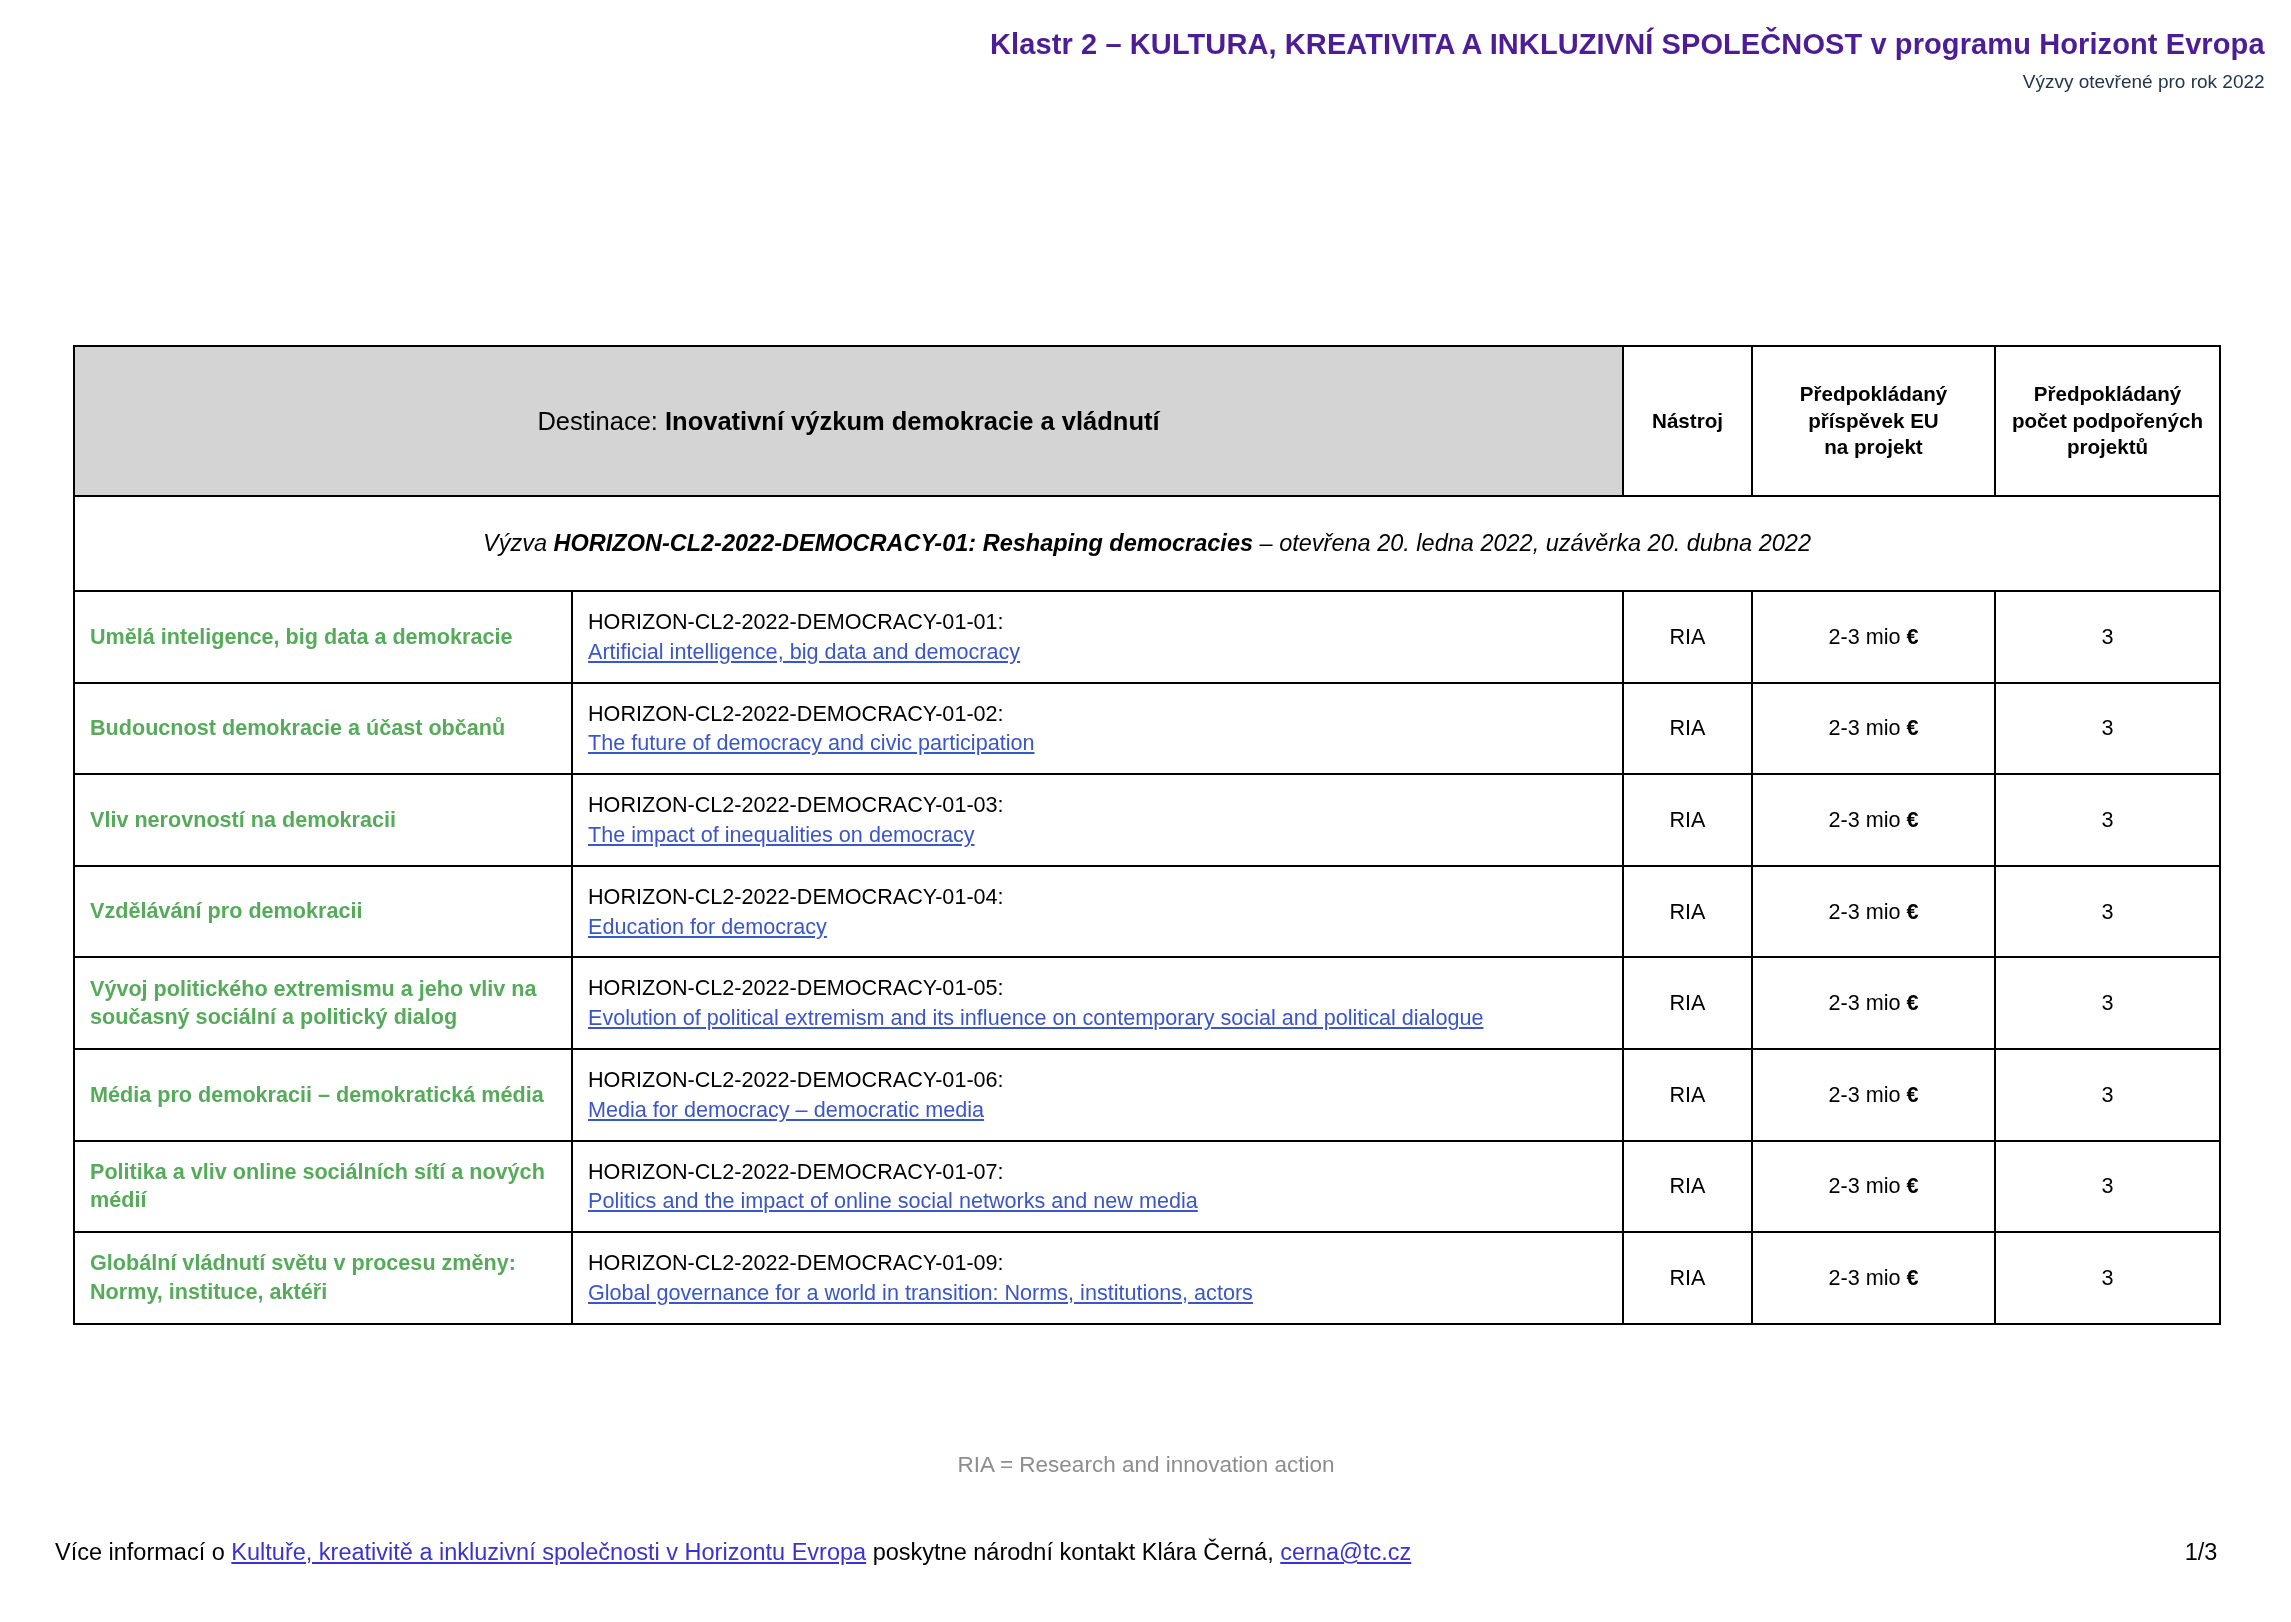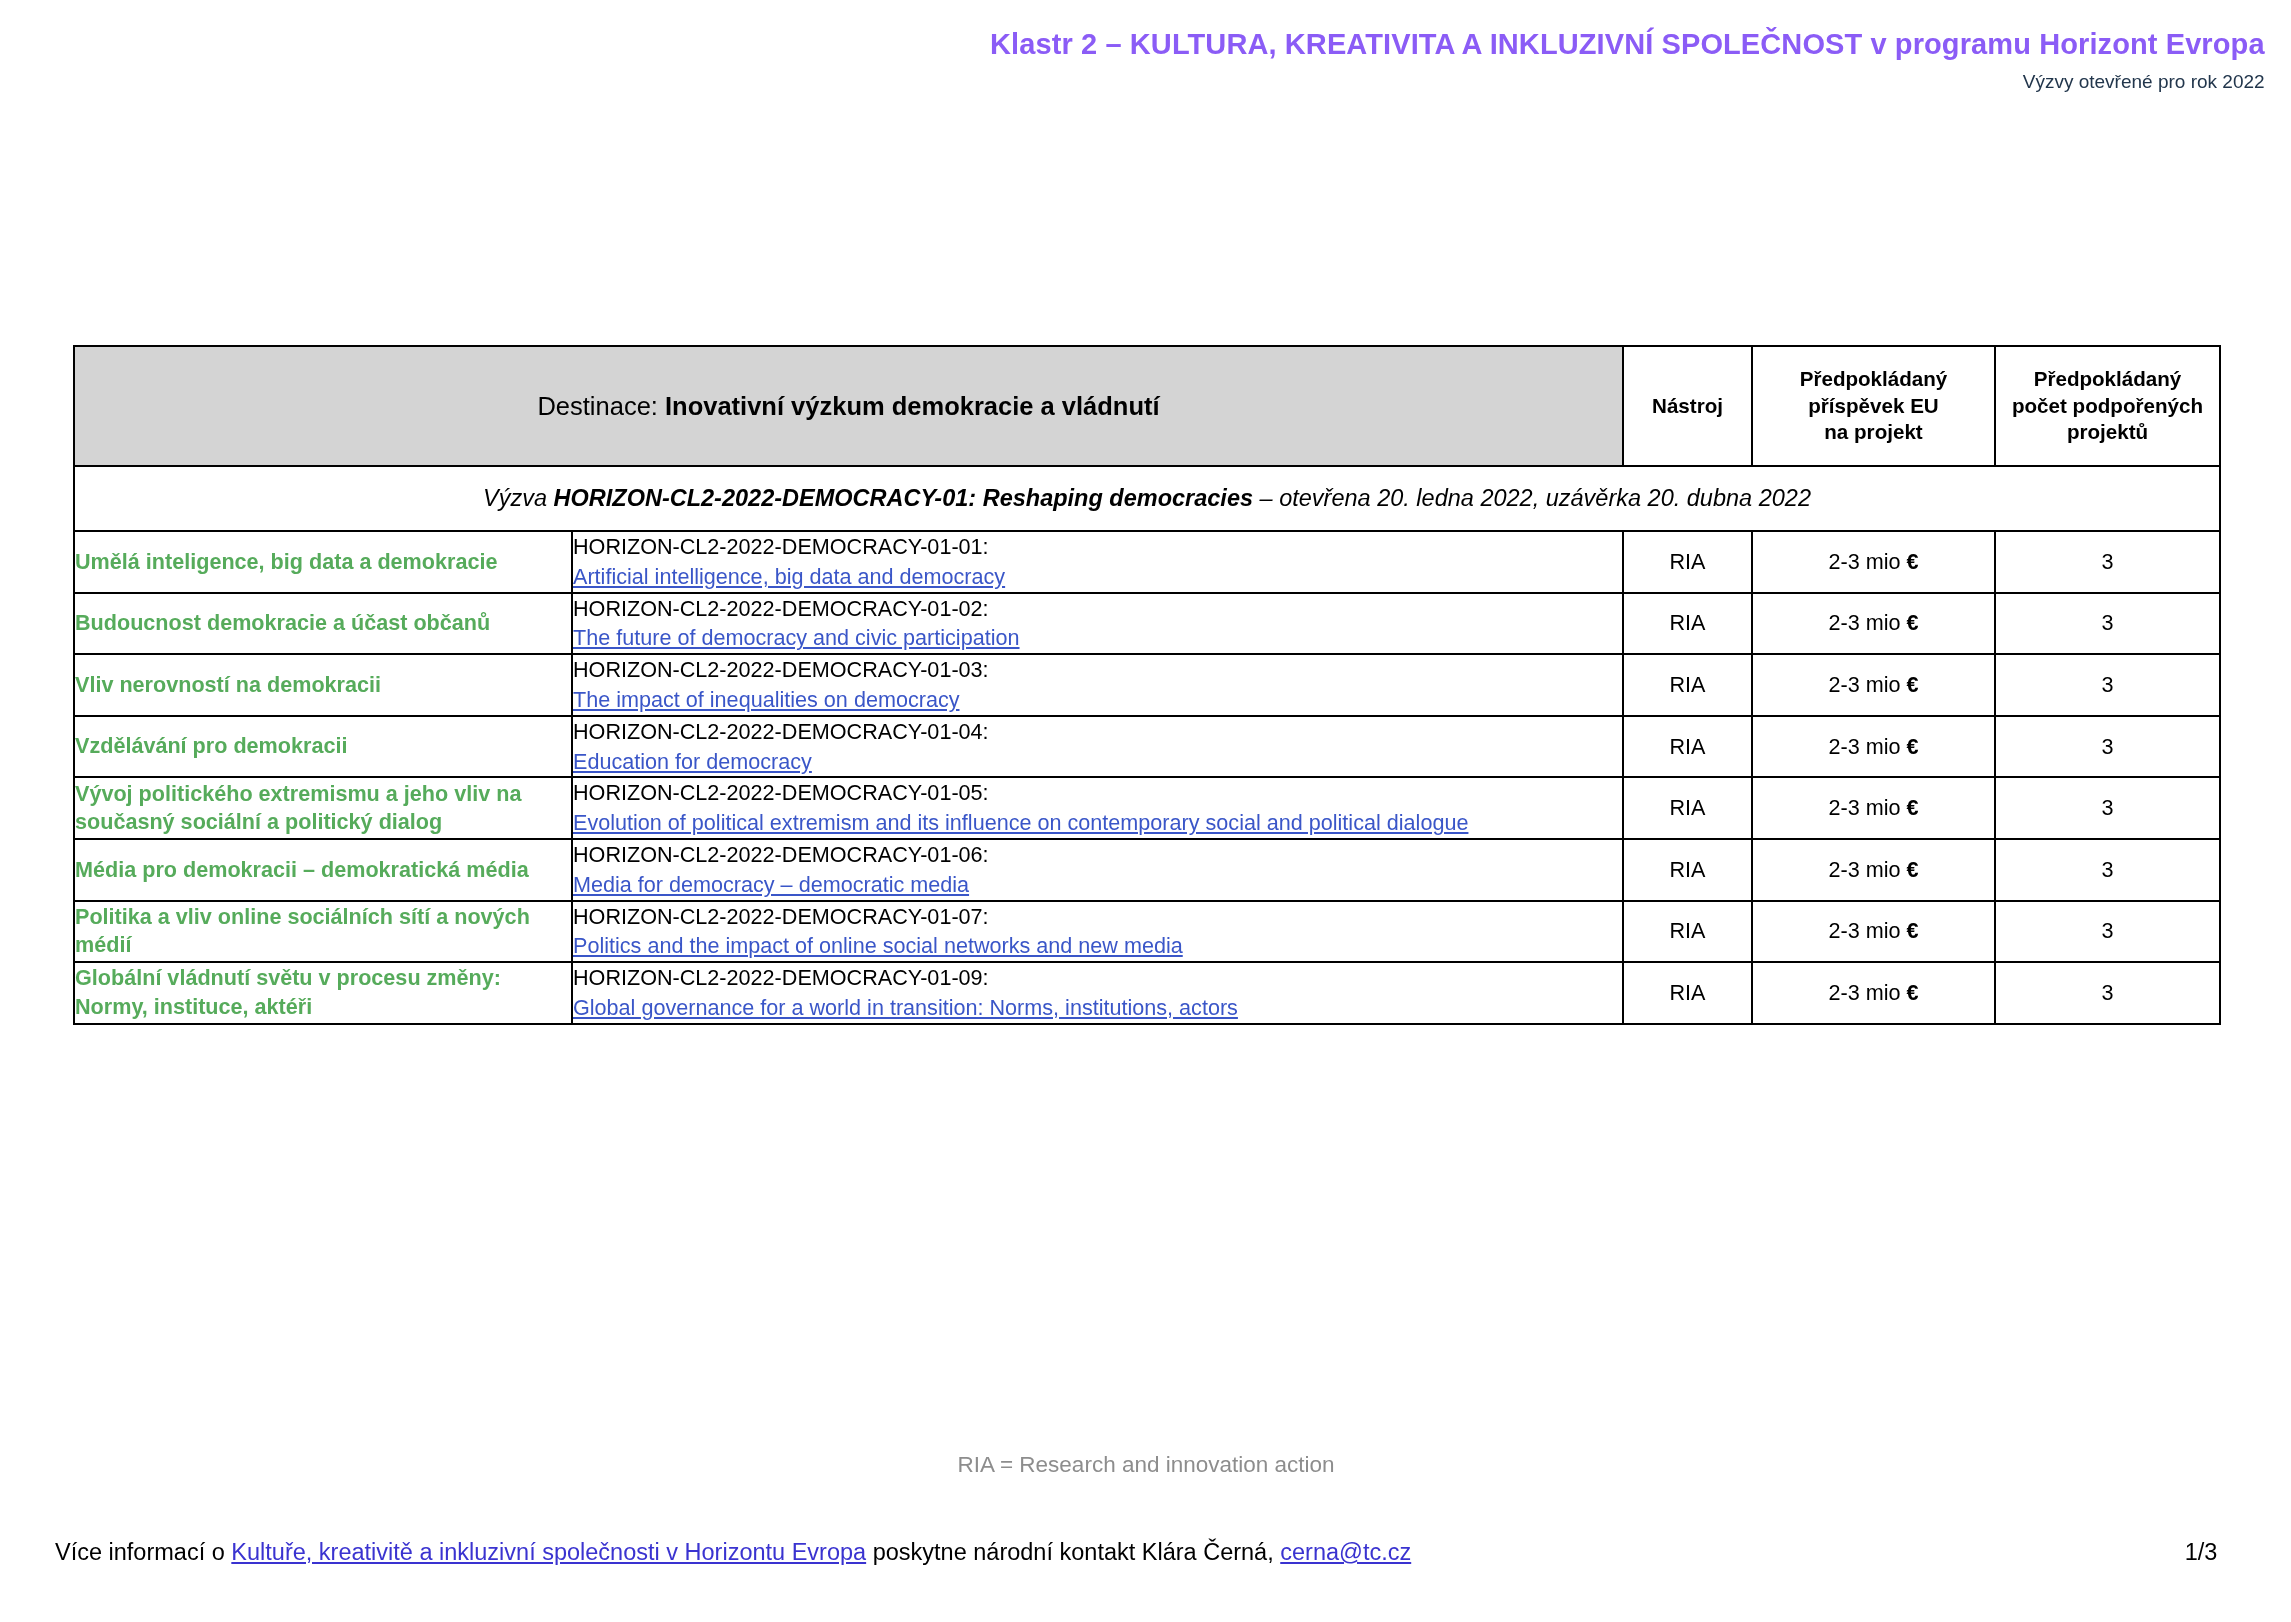--- a/index.html
+++ b/index.html
@@ -51,21 +51,21 @@
   .header-titles {
     position: absolute;
     right: 27.4px;
     top: 25.5px;
     text-align: right;
     width: 1607px;
   }
   .title-main {
     font-size: 29px;
     font-weight: bold;
-    color: #8b5cf6;
+    color: #4c1d95;
     letter-spacing: 0.1px;
     line-height: 1.25;
   }
   .title-sub {
     margin-top: 8px;
     font-size: 19px;
     font-weight: normal;
     color: #22364c;
     line-height: 1.25;
   }
@@ -77,21 +77,21 @@
     top: 345px;
     width: 2147px;
   }
   table.calls {
     border-collapse: collapse;
     width: 100%;
     table-layout: fixed;
   }
   table.calls td, table.calls th {
     border: 2px solid #000000;
-    padding: 0;
+    padding: 15px;
     vertical-align: middle;
   }
   .col-topic   { width: 498px; }
   .col-code    { width: 1051px; }
   .col-tool    { width: 129px; }
   .col-eu      { width: 243px; }
   .col-count   { width: 225px; }
 
   
   .dest-cell {

